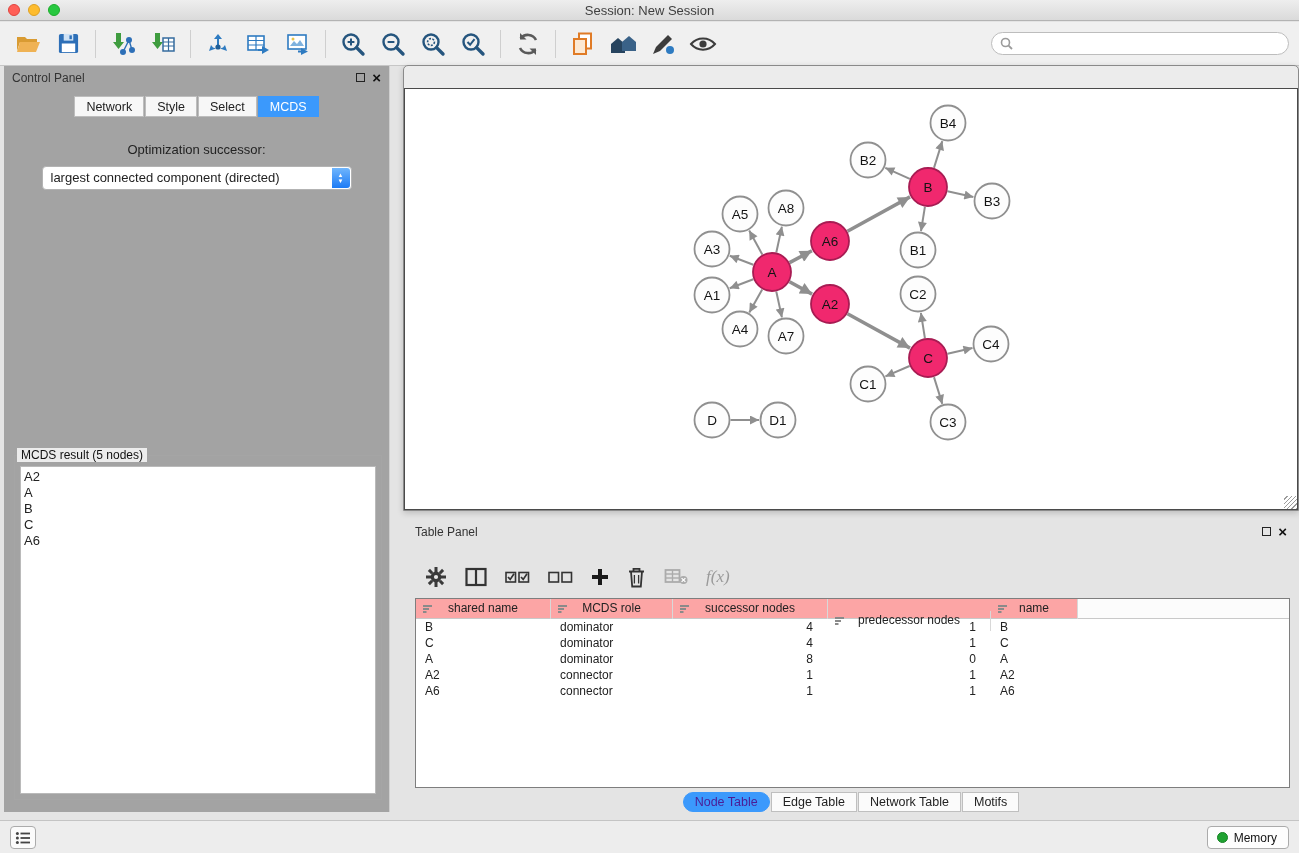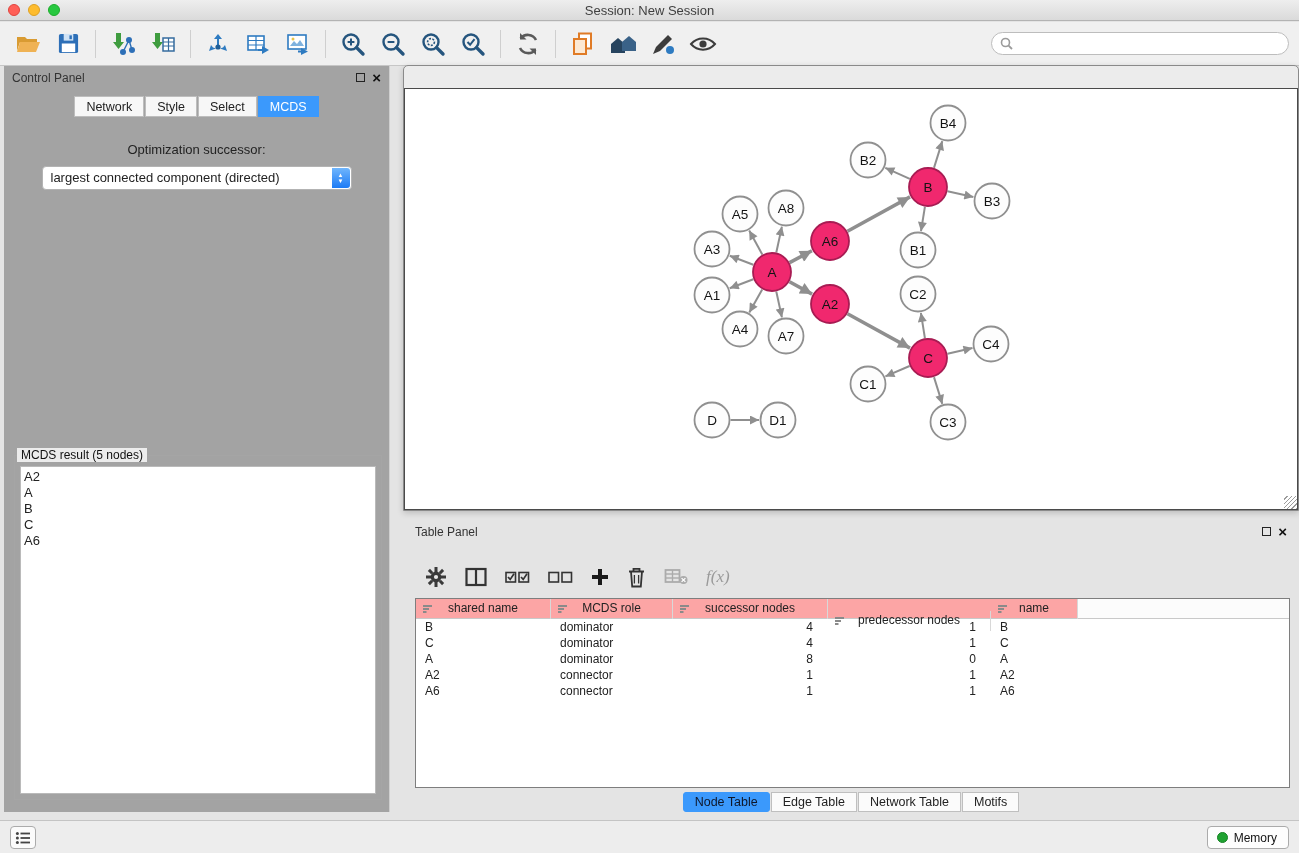--- a/index.html
+++ b/index.html
@@ -77,39 +77,39 @@
   .nw-canvas { position:absolute; top:22px; left:0; right:0; bottom:0;
     background:#fff; border:1px solid #4A4A4A; }
   .resize-grip { position:absolute; right:0; bottom:0; width:13px; height:13px;
     background:repeating-linear-gradient(135deg, transparent 0 2px, #9C9C9C 2px 3px); }
 
   
   .table-panel { position:absolute; left:403px; top:520px; width:896px; height:300px; }
   .tp-header { height:24px; line-height:24px; font-size:12px; color:#333; padding-left:12px; position:relative; }
   .table-panel .float-box { right:28px; }
   .table-panel .close-x { right:12px; }
-  .tp-toolbar { position:absolute; top:30px; left:12px; right:9px; height:42px;
-    display:flex; align-items:flex-end; gap:18px; padding-left:10px; }
+  .tp-toolbar { position:absolute; top:42px; left:12px; right:9px; height:42px;
+    display:flex; align-items:flex-start; gap:18px; padding-left:10px; }
   .tpbtn { display:flex; align-items:center; justify-content:center; height:30px; }
   .fx-label { font-family:"Liberation Serif", serif; font-style:italic;
     font-size:17px; color:#9A9A9A; }
   .tp-table { position:absolute; left:12px; right:9px; top:78px; height:190px;
     background:#fff; border:1px solid #7E7E7E; overflow:hidden; }
   .thead { display:flex; height:20px; background:#fca5a5; border-bottom:1px solid #C9C9C9; }
   .th { position:relative; height:20px; line-height:19px; font-size:12px; color:#222;
     text-align:center; border-right:1px solid #D8D8D8; }
   .th .sort-ico { position:absolute; left:7px; top:5px; }
   .th-filler { flex:1; background:#FCFCFC; }
   .tr { display:flex; height:16px; line-height:16px; font-size:12px; }
   .td { padding-left:9px; overflow:hidden; white-space:nowrap; }
   .td.num { text-align:right; padding-right:15px; padding-left:0; }
   .tp-tabs { position:absolute; left:0; right:0; top:272px; display:flex; justify-content:center; gap:1px; }
   .tp-tab { height:20px; line-height:19px; padding:0 11px; font-size:12.5px;
     background:#FBFBFB; border:1px solid #BFBFBF; color:#222; }
-  .tp-tab.active { background:var(--accent); border-color:var(--accent); color:#0f172a; border-radius:3px; }
+  .tp-tab.active { background:var(--accent); border-color:var(--accent); color:#4c1d95; border-radius:10px; }
 
   
   .statusbar { position:absolute; left:0; right:0; bottom:0; height:33px;
     background:#EDEDED; border-top:1px solid #C4C4C4; }
   .status-left-btn { position:absolute; left:10px; top:5px; width:26px; height:23px;
     border:1px solid #ABABAB; border-radius:4px; background:#FBFBFB;
     display:flex; align-items:center; justify-content:center; }
   .memory-btn { position:absolute; right:10px; top:5px; height:23px;
     border:1px solid #ABABAB; border-radius:4px; background:#FDFDFD;
     display:flex; align-items:center; gap:6px; padding:0 11px 0 9px; font-size:12px; color:#111; }

